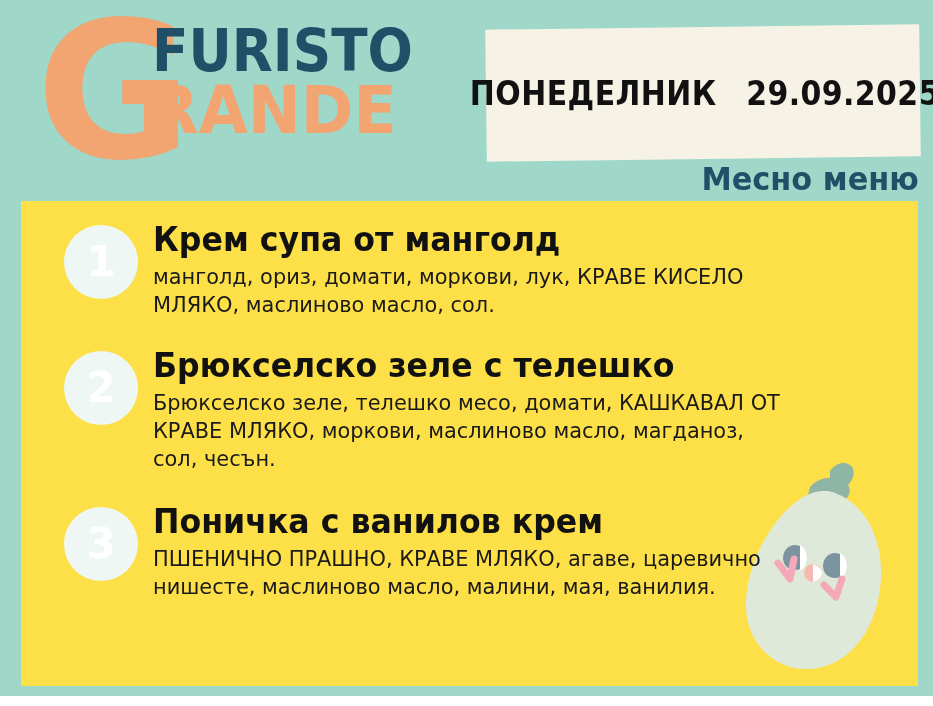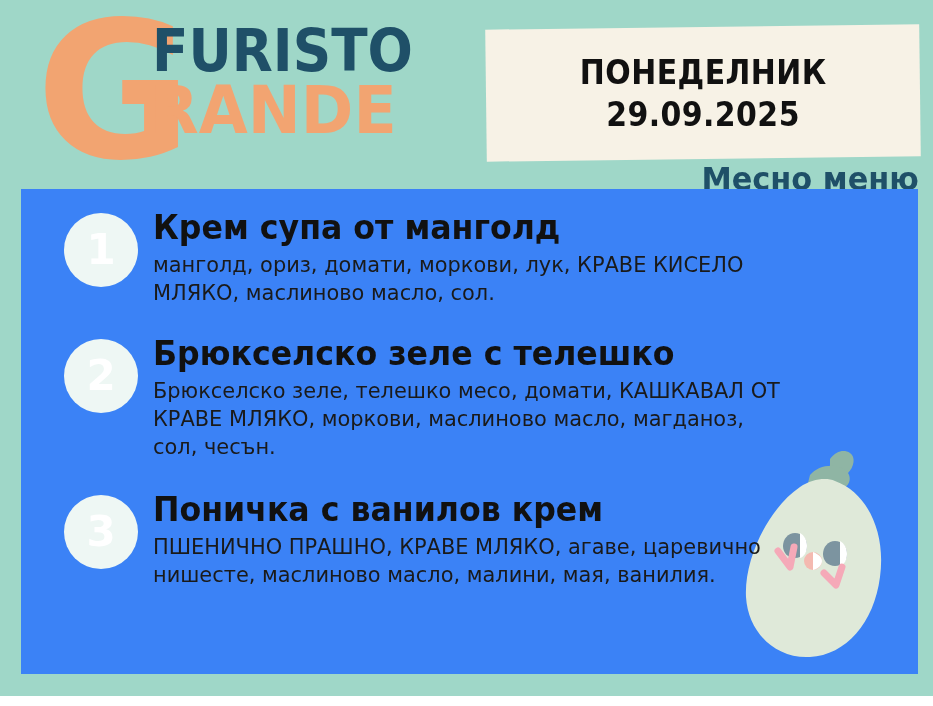--- a/index.html
+++ b/index.html
@@ -88,21 +88,21 @@
     transform: rotate(-0.7deg);
     box-sizing: border-box;
   }
   .date-card-inner {
     position: absolute;
     left: 0;
     top: 0;
     width: 434px;
     height: 132px;
     display: flex;
-    flex-direction: column;
+    flex-direction: row;
     align-items: center;
     justify-content: center;
     transform: rotate(0.7deg);
   }
   .date-weekday,
   .date-value {
     font-family: "DejaVu Sans", sans-serif;
     font-weight: 700;
     color: #111111;
     letter-spacing: 0.5px;
@@ -128,24 +128,24 @@
     line-height: 38px;
     color: #1f5068;
     transform: scaleX(0.95);
     transform-origin: right top;
   }
 
   
   .menu-panel {
     position: absolute;
     left: 21px;
-    top: 189px;
+    top: 201px;
     width: 897px;
     height: 485px;
-    background: #3b82f6;
+    background: #fde047;
     overflow: hidden;
   }
 
   
   .veggie {
     position: absolute;
     right: 10px;
     bottom: 8px;
     width: 170px;
     height: 225px;

